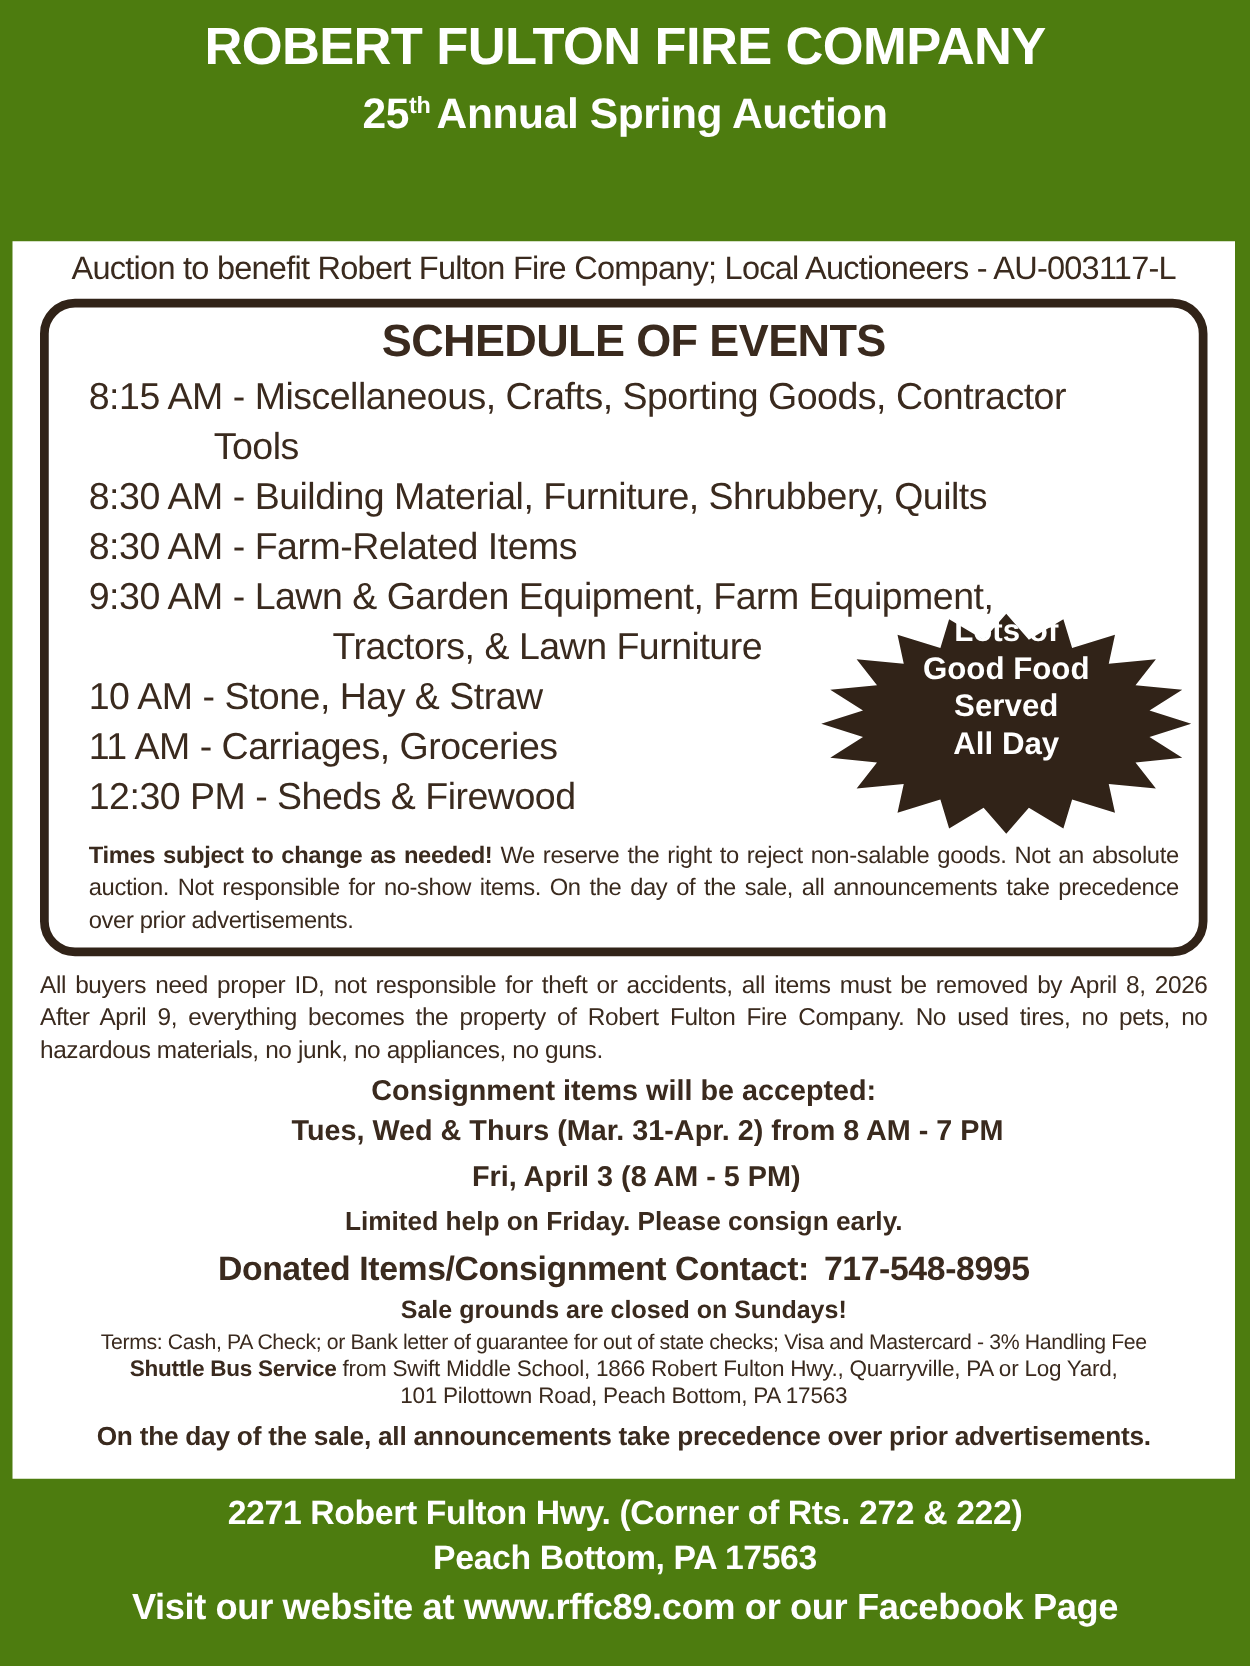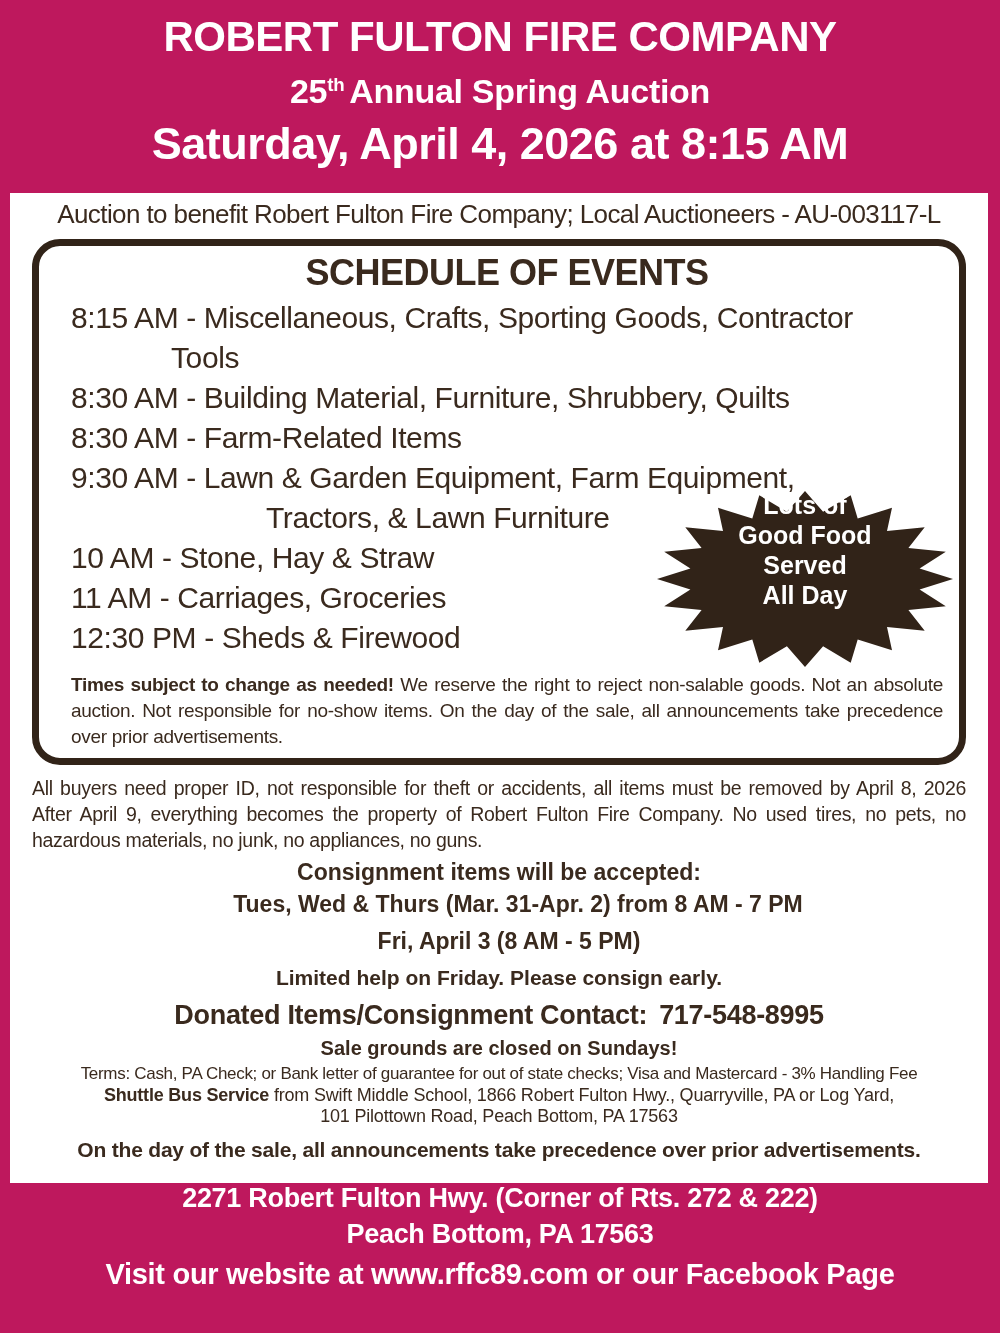--- a/index.html
+++ b/index.html
@@ -1,18 +1,18 @@
 <!DOCTYPE html>
 <html><head>
 <meta charset="utf-8">
 <style>
   html,body{margin:0;padding:0;background:#111;}
   .page{
     position:relative;width:1000px;height:1333px;overflow:hidden;
-    background:#be185d;color:#3a2a1e;
+    background:#4d7c0f;color:#3a2a1e;
     font-family:"Liberation Sans","DejaVu Sans",sans-serif;
   }
   
   .hdr{position:absolute;top:0;left:0;right:0;height:193px;text-align:center;color:#fff;}
   .hdr-company{padding-top:13px;font-size:42px;font-weight:bold;letter-spacing:-0.5px;}
   .hdr-sub{margin-top:11px;font-size:34px;font-weight:bold;letter-spacing:-0.3px;}
   .hdr-sub .sup{font-size:0.55em;vertical-align:super;margin-right:5px;}
   .hdr-date{margin-top:7px;font-size:45px;font-weight:bold;letter-spacing:-0.5px;}
   
   .sheet{position:absolute;top:193px;left:10px;right:12px;height:990px;background:#ffffff;}
@@ -42,35 +42,34 @@
   .contact{margin-top:10px;font-size:27px;font-weight:bold;letter-spacing:-0.3px;}
   .contact .phone{margin-left:12px;}
   .closed{margin-top:6px;font-size:20px;font-weight:bold;}
   .terms{margin-top:4px;font-size:17px;letter-spacing:-0.3px;white-space:nowrap;}
   .shuttle{margin-top:1px;font-size:18px;letter-spacing:-0.2px;}
   .shuttle .lead{font-weight:bold;}
   .shuttle2{font-size:18px;letter-spacing:-0.2px;}
   .announce{margin-top:11px;font-size:21px;font-weight:bold;letter-spacing:-0.2px;}
   
   .ftr{position:absolute;left:0;right:0;bottom:0;height:150px;text-align:center;color:#fff;}
-  .ftr-a1{font-size:27px;font-weight:bold;letter-spacing:-0.3px;}
+  .ftr-a1{padding-top:12px;font-size:27px;font-weight:bold;letter-spacing:-0.3px;}
   .ftr-a2{margin-top:5px;font-size:27px;font-weight:bold;letter-spacing:-0.3px;}
   .ftr-web{margin-top:8px;font-size:29px;font-weight:bold;letter-spacing:-0.3px;}
 </style>
 </head>
 <body>
 
 <div class="page">
 
   <div class="hdr">
     <div class="hdr-company">ROBERT FULTON FIRE COMPANY</div>
     <div class="hdr-sub">
       <span>25</span><span class="sup">th</span><span>Annual Spring Auction</span>
     </div>
-    <div class="hdr-date">Saturday, April 4, 2026 at 8:15 AM</div>
   </div>
 
   <div class="sheet">
 
     <div class="benefit">Auction to benefit Robert Fulton Fire Company; Local Auctioneers - AU-003117-L</div>
 
     <div class="sched-box">
       <div class="sched-title">SCHEDULE OF EVENTS</div>
       <div class="sched-line ind-0">8:15 AM - Miscellaneous, Crafts, Sporting Goods, Contractor</div>
       <div class="sched-line ind-1">Tools</div>

